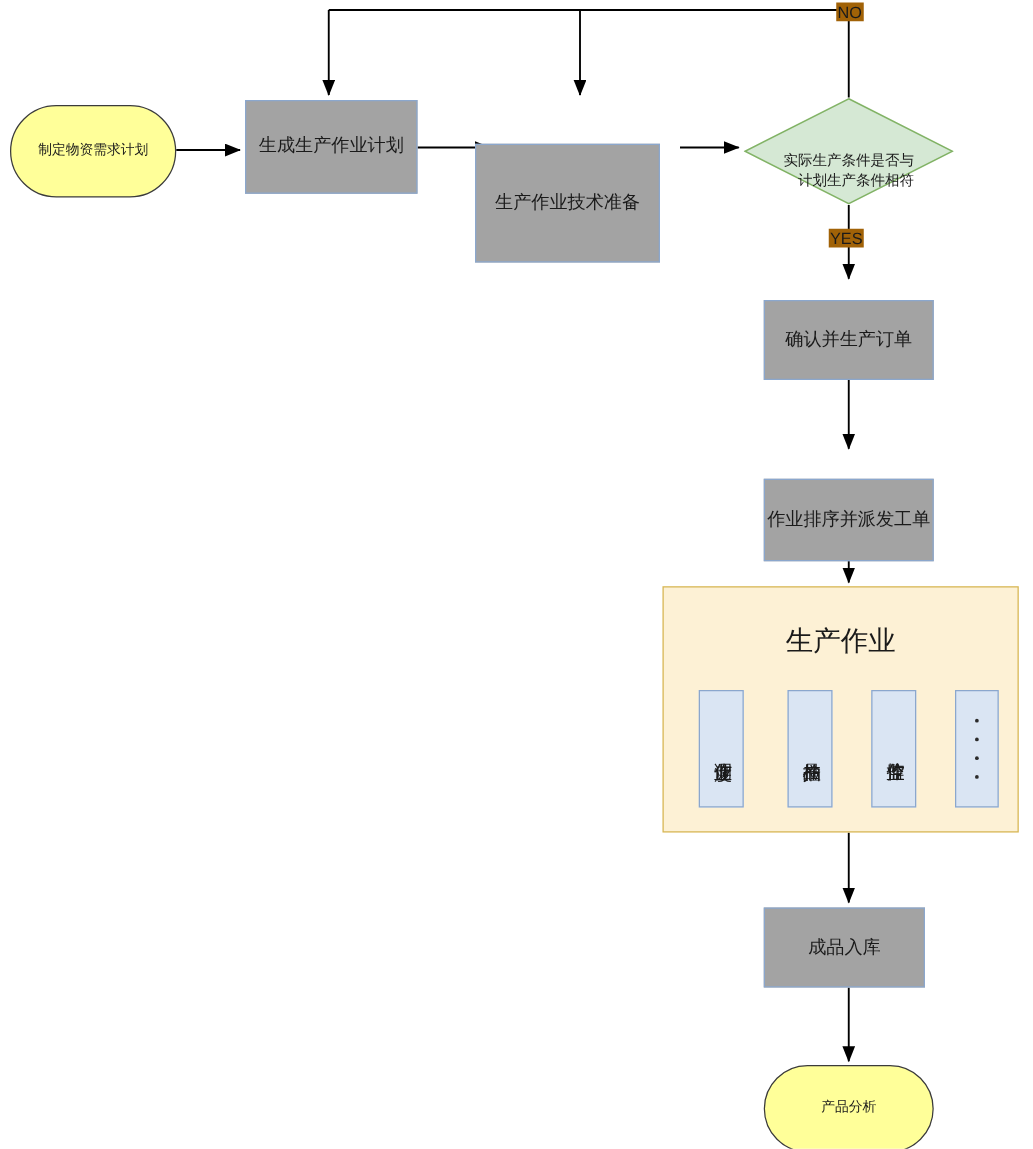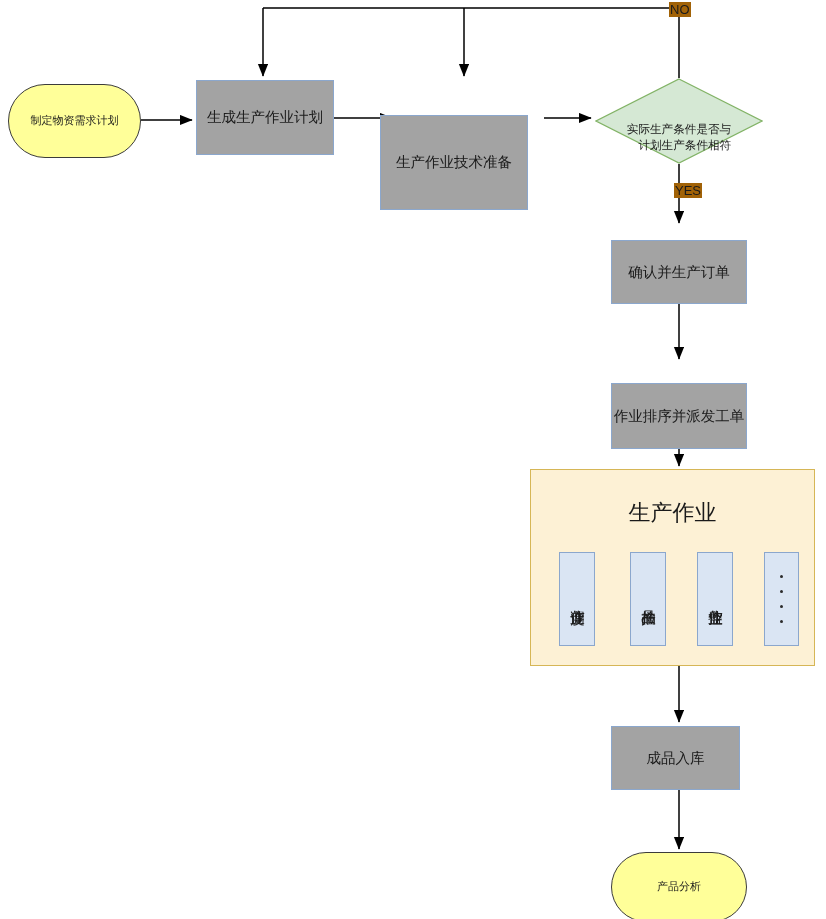--- a/index.html
+++ b/index.html
@@ -156,21 +156,21 @@
     <line x1="679" y1="291" x2="679" y2="359" stroke="#000" stroke-width="1.5" marker-end="url(#arrow)"></line>
 
     <line x1="679" y1="429" x2="679" y2="466" stroke="#000" stroke-width="1.5" marker-end="url(#arrow)"></line>
 
     <line x1="679" y1="666" x2="679" y2="722" stroke="#000" stroke-width="1.5" marker-end="url(#arrow)"></line>
 
     <line x1="679" y1="790" x2="679" y2="849" stroke="#000" stroke-width="1.5" marker-end="url(#arrow)"></line>
   </svg>
 
   <div class="edge-label" style="left:669px; top:2px;">NO</div>
-  <div class="edge-label" style="left:663px; top:183px;margin-left:11px;">YES</div>
+  <div class="edge-label" style="left:663px; top:183px;">YES</div>
 
   <div class="node terminal" style="left:8px; top:84px; width:133px; height:74px;">制定物资需求计划</div>
 
   <div class="node process" style="left:196px; top:80px; width:138px; height:75px;">生成生产作业计划</div>
 
   <div class="node process" style="left:380px; top:80px; width:148px; height:95px;margin-top:35px;">生产作业技术准备</div>
 
   <div class="decision-wrap" style="left:595px; top:78px; width:168px; height:86px;">
     <svg width="168" height="86" viewBox="0 0 168 86">
       <polygon points="84,1 167,43 84,85 1,43" fill="#d5e8d4" stroke="#82b366" stroke-width="1.2"></polygon>

